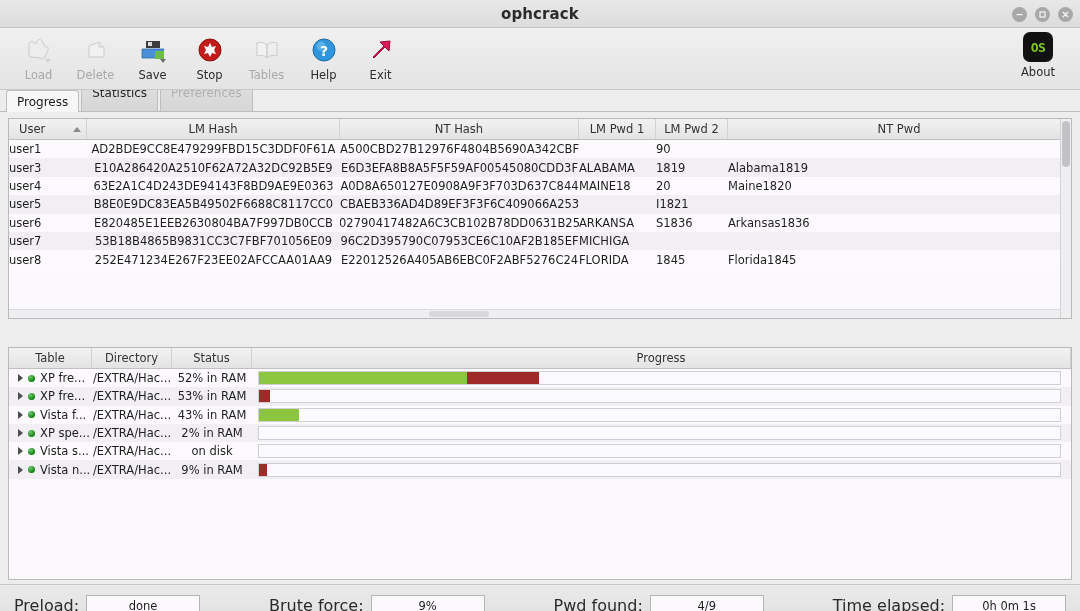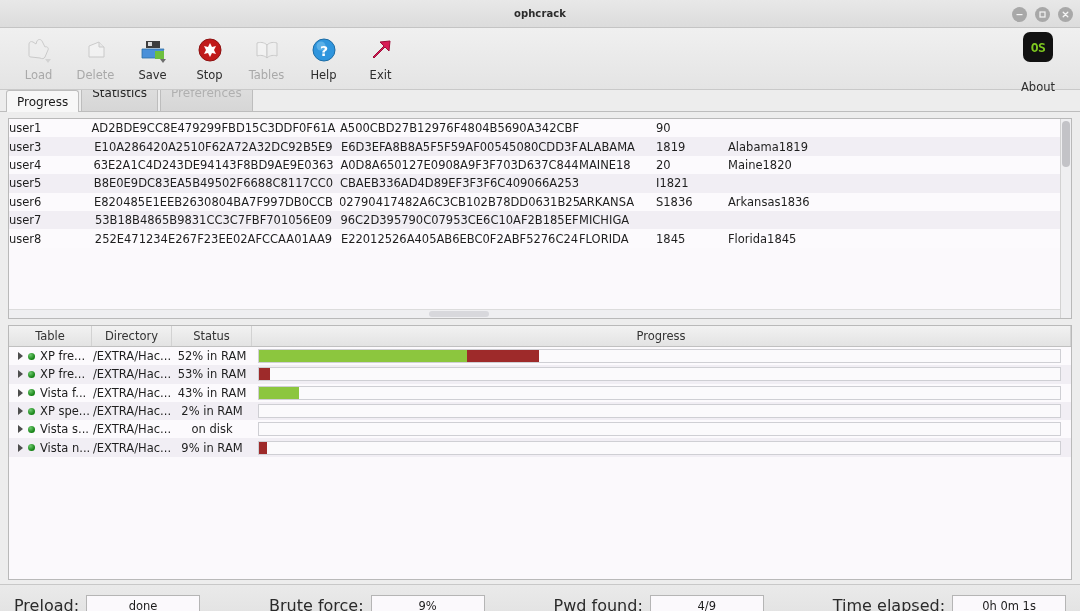--- a/index.html
+++ b/index.html
@@ -12,21 +12,21 @@
 
   
   .titlebar {
     position: relative;
     height: 28px;
     background: linear-gradient(to bottom, #e8e8e8 0%, #dcdcdc 100%);
     border-bottom: 1px solid #c4c4c4;
     display: flex; align-items: center; justify-content: center;
   }
   .titlebar-title {
-    font-size: 10px; font-weight: bold; color: #2b2b2b;
+    font-size: 15px; font-weight: bold; color: #2b2b2b;
     letter-spacing: .1px;
   }
   .winbtns {
     position: absolute; right: 7px; top: 0; height: 28px;
     display: flex; align-items: center; gap: 8px;
   }
   .winbtn {
     width: 15px; height: 15px; border-radius: 50%;
     background: #a8a8a8;
     display: flex; align-items: center; justify-content: center;
@@ -69,21 +69,21 @@
   .about-btn {
     position: absolute; right: 12px; top: 4px;
     width: 60px; display: flex; flex-direction: column; align-items: center;
   }
   .about-logo {
     width: 30px; height: 30px; border-radius: 7px;
     background: #111; display: flex; align-items: center; justify-content: center;
     font-size: 13px; font-weight: bold; color: #7ec820;
     font-family: "DejaVu Sans Mono", monospace; letter-spacing: -.5px;
   }
-  .about-btn .lbl { font-size: 11.5px; color: #2d2d2d; margin-top: 18px; }
+  .about-btn .lbl { font-size: 11.5px; color: #2d2d2d; margin-top: 3px; }
 
   
   .tabstrip {
     height: 22px;
     background: #ededed;
     display: flex; align-items: flex-end;
     padding-left: 6px;
     border-bottom: 1px solid #bdbdbd;
   }
   .tab {
@@ -110,21 +110,21 @@
     display: flex; flex-direction: column; gap: 6px;
   }
 
   .panel {
     background: #fbf9fc;
     border: 1px solid #b9b9b9;
     position: relative;
     overflow: hidden;
   }
   .panel-top { height: 201px; }
-  .panel-bottom { flex: 1; }
+  .panel-bottom { flex: 1; margin-top: 22px; }
 
   
   .thead {
     display: flex; height: 21px;
     background: linear-gradient(to bottom,#f2f2f2,#e3e3e3);
     border-bottom: 1px solid #c0c0c0;
   }
   .th {
     display: flex; align-items: center; justify-content: center;
     font-size: 11.5px; color: #333;
@@ -334,20 +334,31 @@
 
 <div class="tabstrip">
   <div class="tab active">Progress</div>
   <div class="tab">Statistics</div>
   <div class="tab disabled">Preferences</div>
 </div>
 
 <div class="content">
 
   <div class="panel panel-top">
+    <div class="thead">
+      <div class="th left c-user">
+        <span>User</span>
+        <span class="sortarrow"></span>
+      </div>
+      <div class="th c-lm">LM Hash</div>
+      <div class="th c-nt">NT Hash</div>
+      <div class="th c-lp1">LM Pwd 1</div>
+      <div class="th c-lp2">LM Pwd 2</div>
+      <div class="th c-ntp">NT Pwd</div>
+    </div>
     <div id="cracked-rows">
         <div class="trow">
           <div class="td c-user l">user1</div>
           <div class="td c-lm c">AD2BDE9CC8E479299FBD15C3DDF0F61A</div>
           <div class="td c-nt c">A500CBD27B12976F4804B5690A342CBF</div>
           <div class="td c-lp1 l"></div>
           <div class="td c-lp2 l">90</div>
           <div class="td c-ntp l"></div>
         </div>
         <div class="trow">

